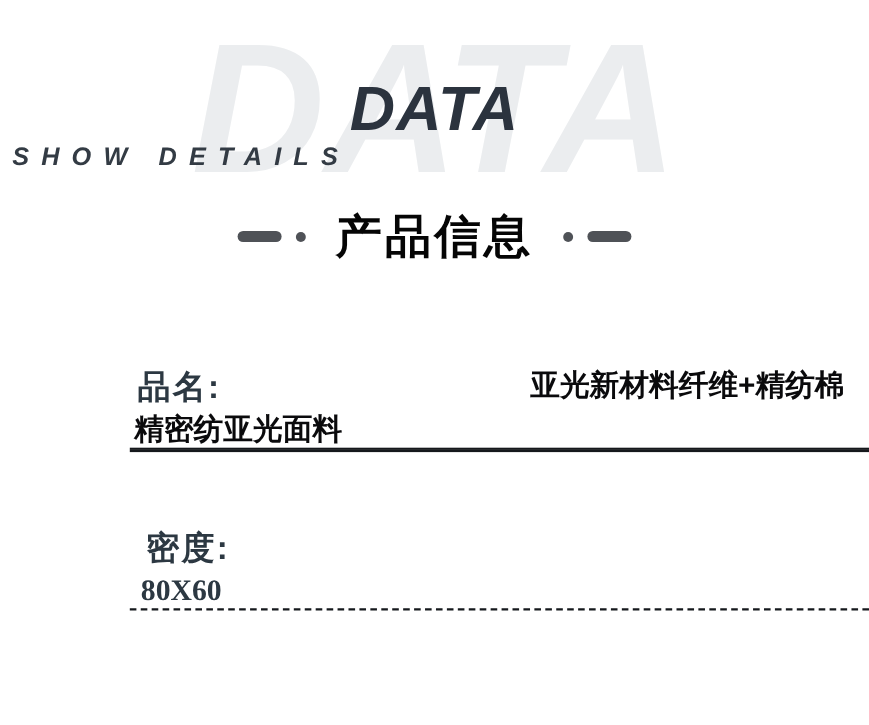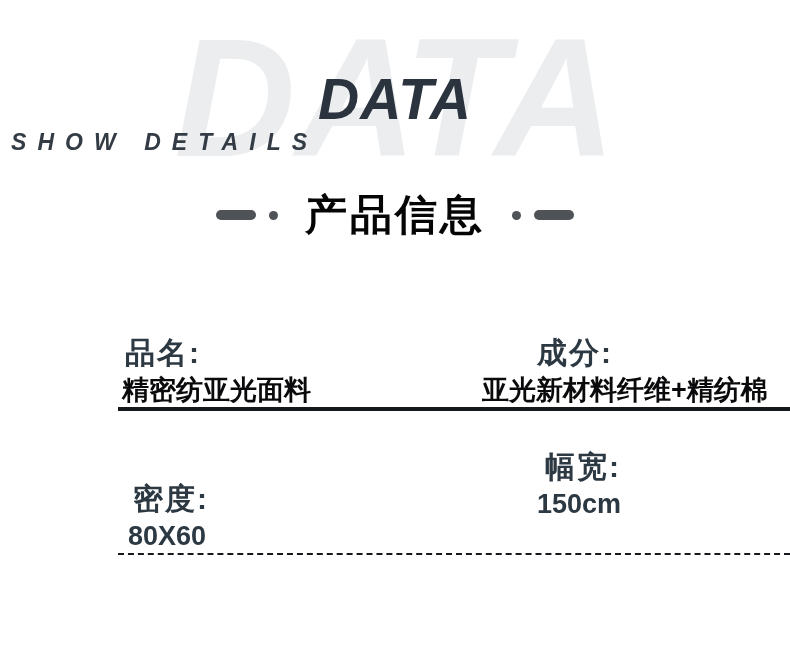--- a/index.html
+++ b/index.html
@@ -72,21 +72,21 @@
   .value.medium { font-weight: 600; color: #2c3842; }
 
   .cell.left  .label { padding-left: 7px; }
   .cell.right .label { padding-left: 71px; }
   .r1 .cell.left  .value { padding-left: 4px; }
   .r1 .cell.right .value { padding-left: 16px; }
   .r2 .cell.left  .value { padding-left: 2px; }
   .r2 .cell.right .value { padding-left: 38px; }
   .r3 .cell.left  .label { padding-left: 15px; margin-top: 32px; }
   .r3 .cell.right .label { padding-left: 79px; }
-  .r3 .cell.left  .value { padding-left: 10px; }
+  .r3 .cell.left  .value { padding-left: 10px; font-family: Liberation Serif, serif; }
   .r3 .cell.right .value { padding-left: 71px; }
 
   .divider { border-bottom: 2px solid #15181c; height: 0; }
   .divider.dashed { border-bottom: 2px dashed #15181c; }
 </style>
 </head>
 <body>
 
 <div class="page">
 
@@ -104,34 +104,29 @@
   </div>
 
   <div class="info">
 
     <div class="info-row r1">
       <div class="cell left">
         <div class="label">品名:</div>
         <div class="value">精密纺亚光面料</div>
       </div>
       <div class="cell right">
-        <div class="label">成分:</div>
         <div class="value">亚光新材料纤维+精纺棉</div>
       </div>
     </div>
     <div class="divider solid"></div>
 
     <div class="divider solid"></div>
 
     <div class="info-row r3">
       <div class="cell left">
         <div class="label">密度:</div>
         <div class="value medium">80X60</div>
       </div>
-      <div class="cell right">
-        <div class="label">幅宽:</div>
-        <div class="value medium">150cm</div>
-      </div>
     </div>
     <div class="divider dashed"></div>
 
   </div>
 </div>
 
 </body></html>

